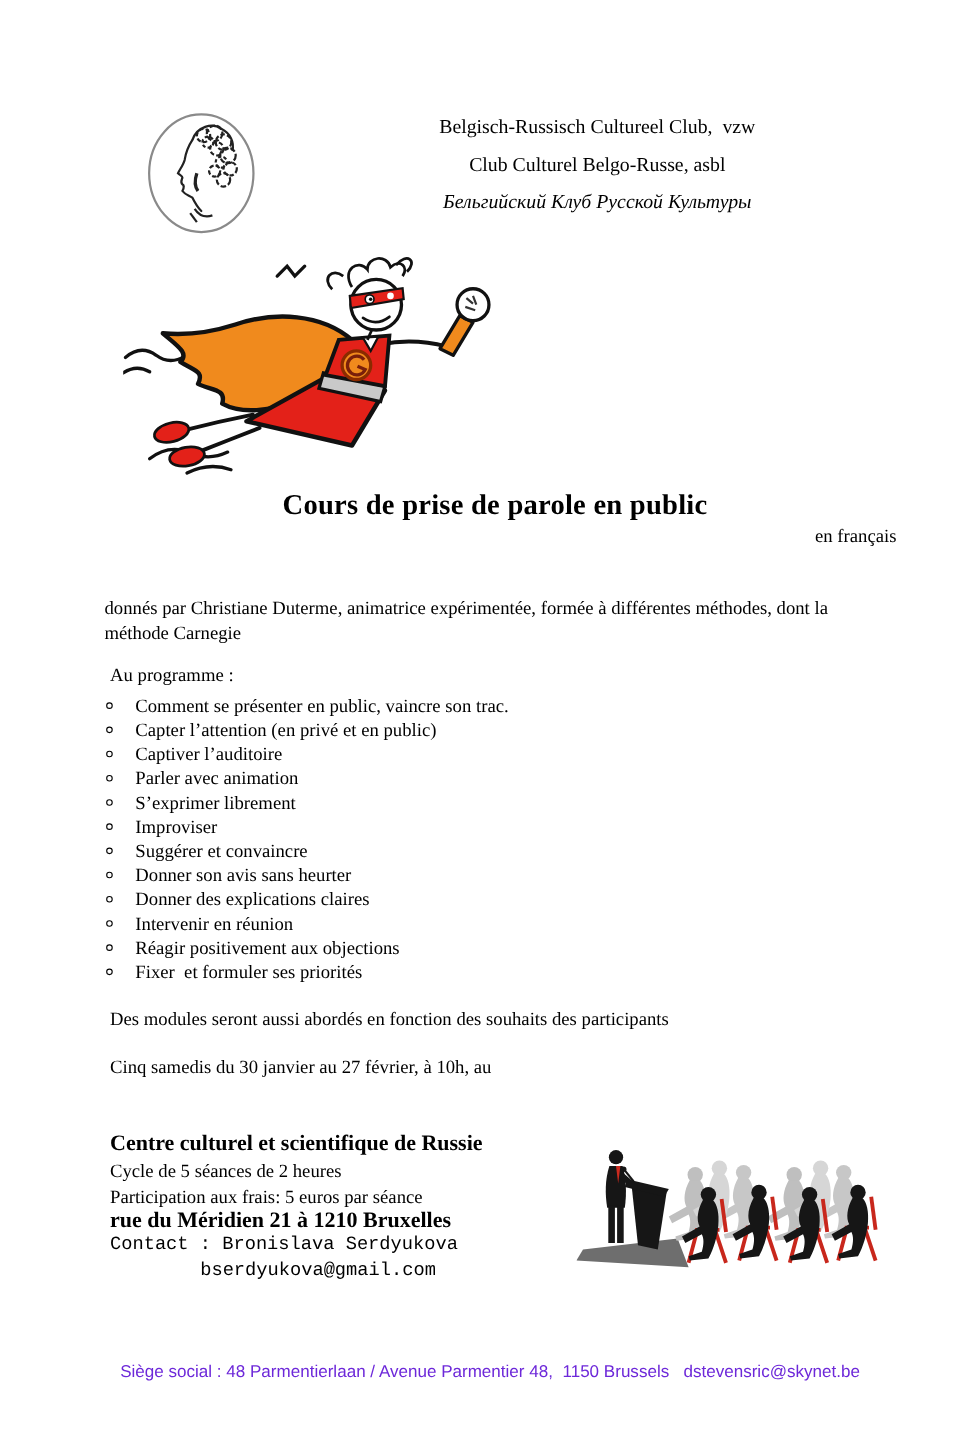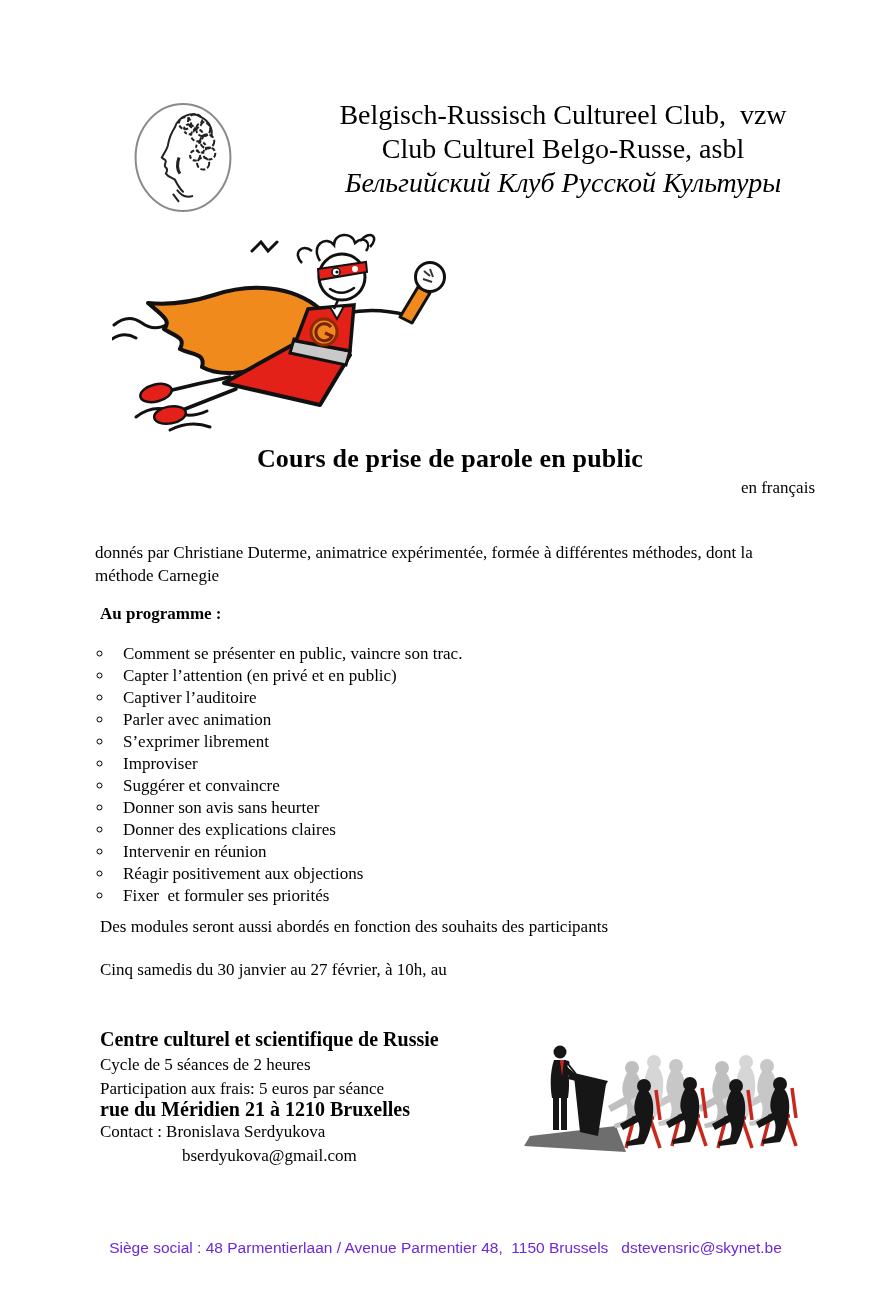--- a/index.html
+++ b/index.html
@@ -4,46 +4,46 @@
 <style>
   html,body{margin:0;padding:0;background:#ffffff;}
   .page{
     position:relative;width:891px;height:1311px;background:#ffffff;
     font-family:"Liberation Serif", serif;color:#000;overflow:hidden;
   }
   [data-bind]{white-space:pre-wrap;}
 
   .logo{position:absolute;left:132px;top:101px;width:102px;height:113px;}
 
-  .header-text{position:absolute;left:288px;top:98px;width:550px;text-align:center;
-    font-size:28px;line-height:34px;}
+  .header-text{position:absolute;left:268px;top:98px;width:550px;text-align:center;
+    font-size:18px;line-height:34px;}
   .header-text .ru{font-style:italic;}
 
   .hero{position:absolute;left:112px;top:226px;width:348px;height:214px;}
 
   .title{position:absolute;left:55px;top:444px;width:790px;text-align:center;
     font-size:26px;font-weight:bold;letter-spacing:0.2px;}
   .lang-note{position:absolute;right:76px;top:478px;font-size:17px;font-weight:normal;}
 
   .intro{position:absolute;left:95px;top:541px;width:701px;text-align:left;
     font-size:17px;line-height:23px;}
 
   .programme{position:absolute;left:100px;top:603px;font-size:17px;}
-  .programme-heading{margin:0 0 18px 0;line-height:22px;font-weight:bold;}
+  .programme-heading{margin:0 0 6px 0;line-height:22px;}
   .programme-list{margin:0;padding:0 0 0 14px;list-style-type:circle;}
   .programme-list li{line-height:22px;padding-left:9px;}
 
   .modules{position:absolute;left:100px;top:915px;font-size:17px;line-height:23px;}
 
   .schedule{position:absolute;left:100px;top:958px;font-size:17px;line-height:24px;}
   .schedule .bold-line{font-weight:bold;font-size:20px;line-height:26px;margin-top:44px;}
 
   .details{position:absolute;left:100px;top:1053px;font-size:17px;line-height:24px;}
 
-  .contact{position:absolute;left:100px;top:1120px;font-size:17px;line-height:24px;}
+  .contact{position:absolute;left:100px;top:1120px;font-size:17px;line-height:24px;font-family:Liberation Mono, monospace;}
   .contact .email{margin-left:82px;}
 
   .audience{position:absolute;left:524px;top:1038px;width:278px;height:118px;}
 
   .footer{position:absolute;left:30px;top:1239px;width:831px;text-align:center;
     font-family:"Liberation Sans", sans-serif;font-size:15.5px;color:#6d28d9;}
 </style>
 </head>
 <body>
 

